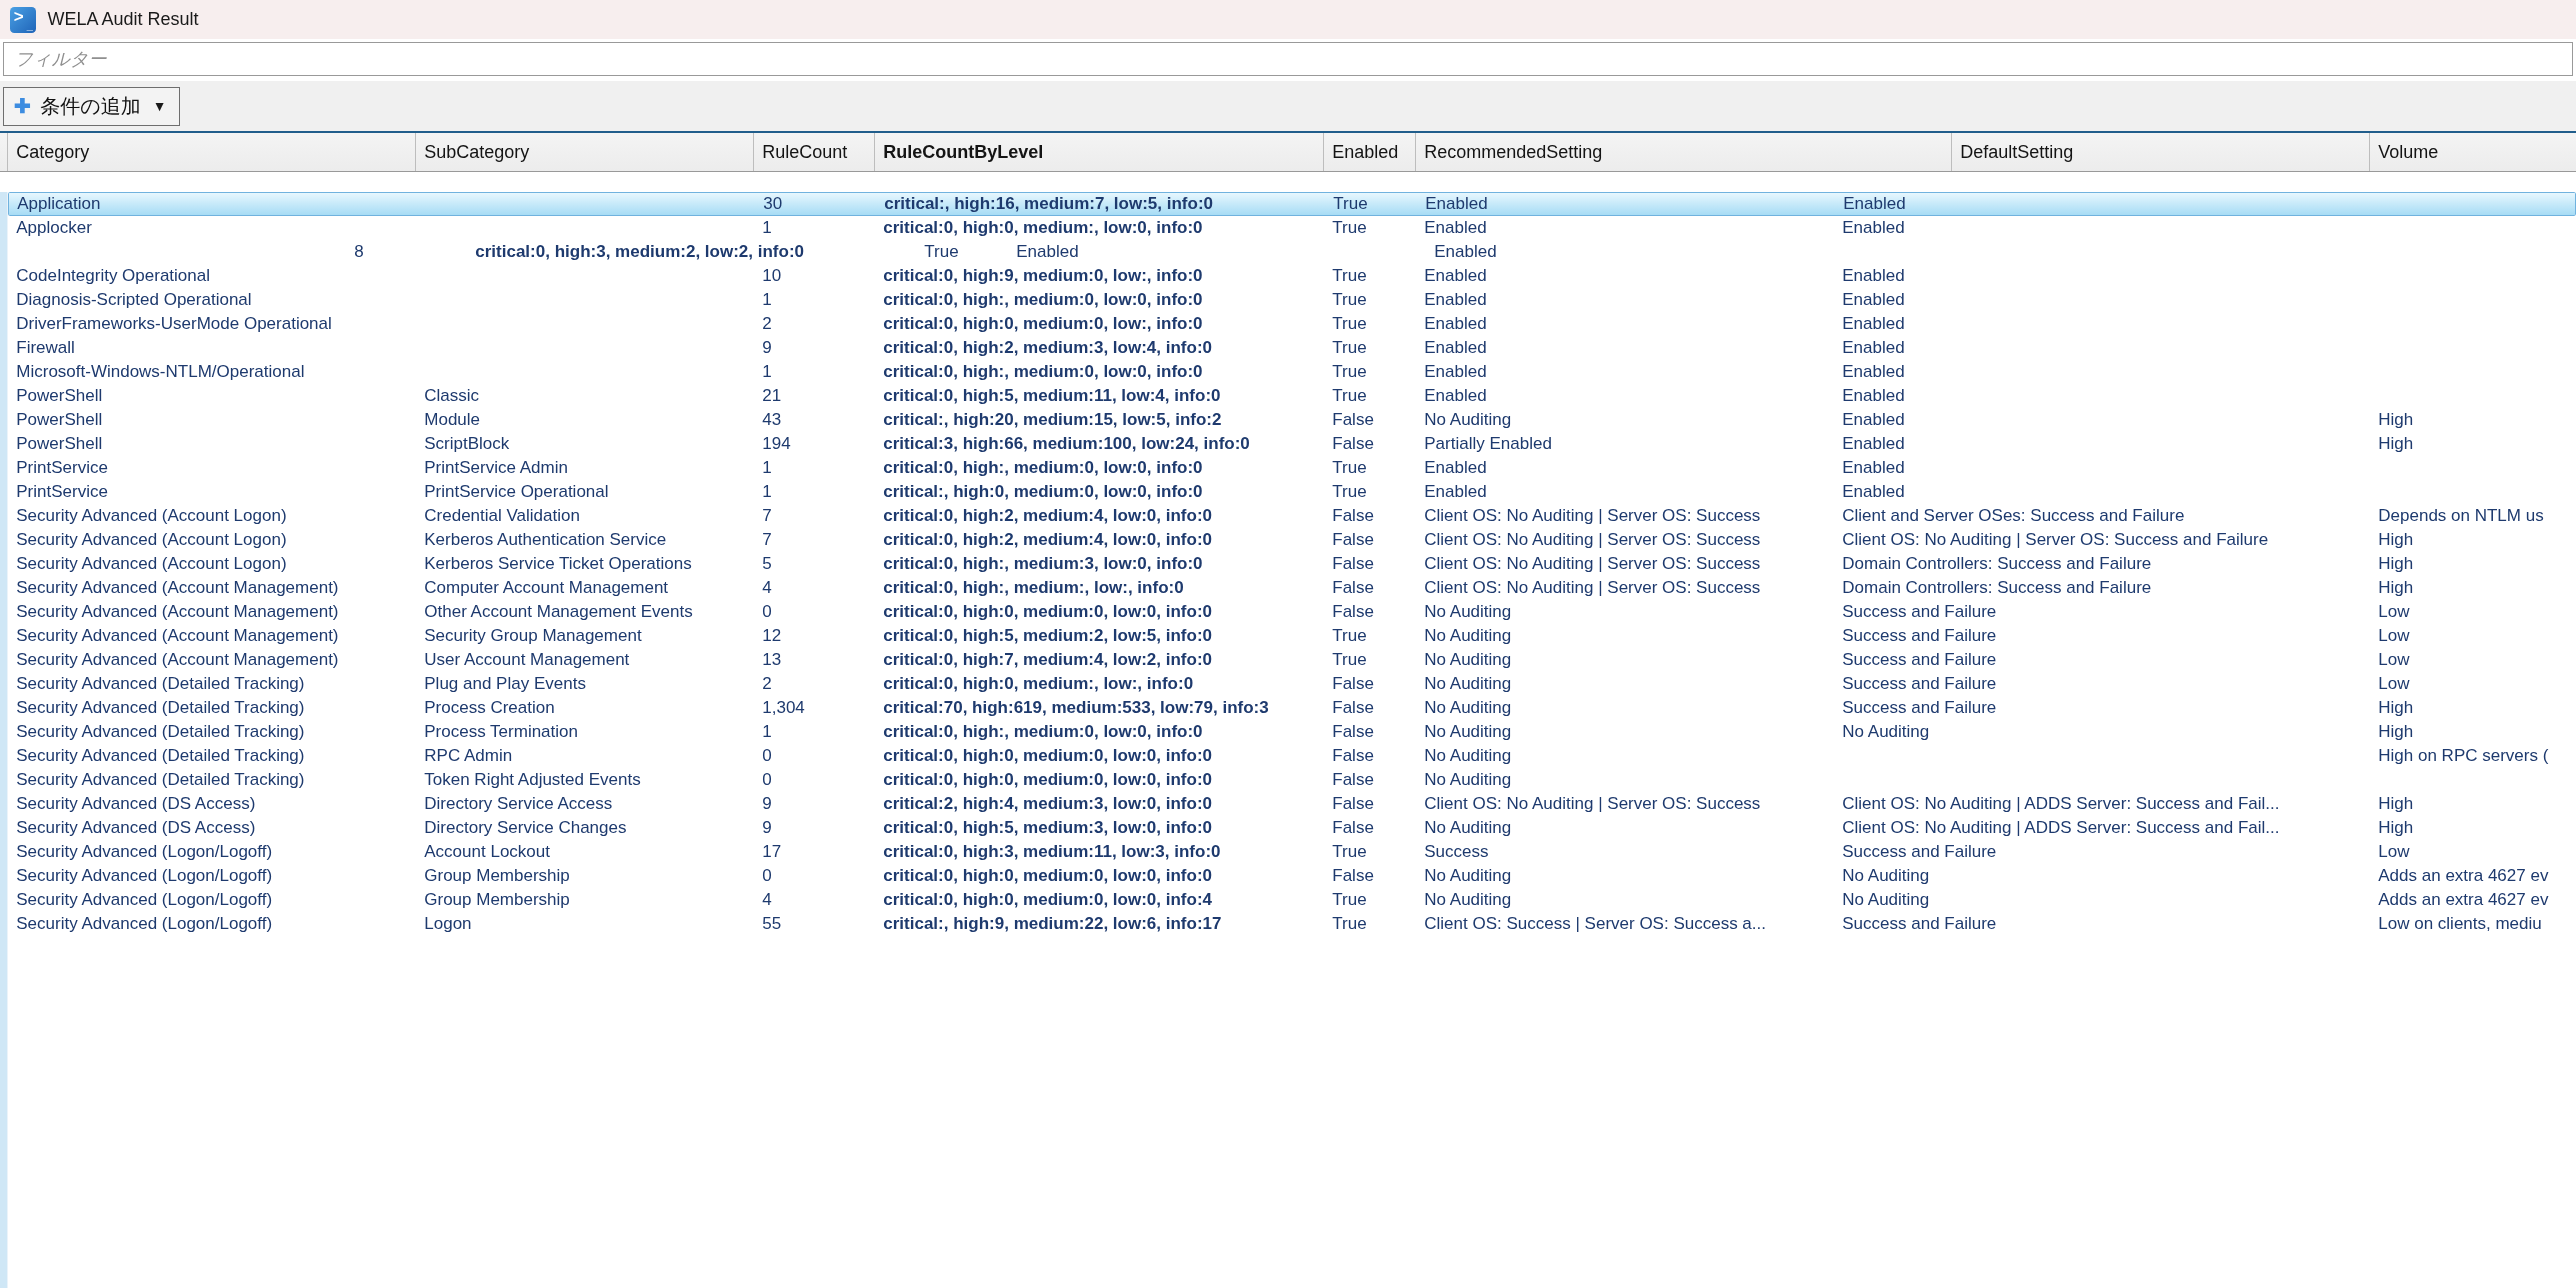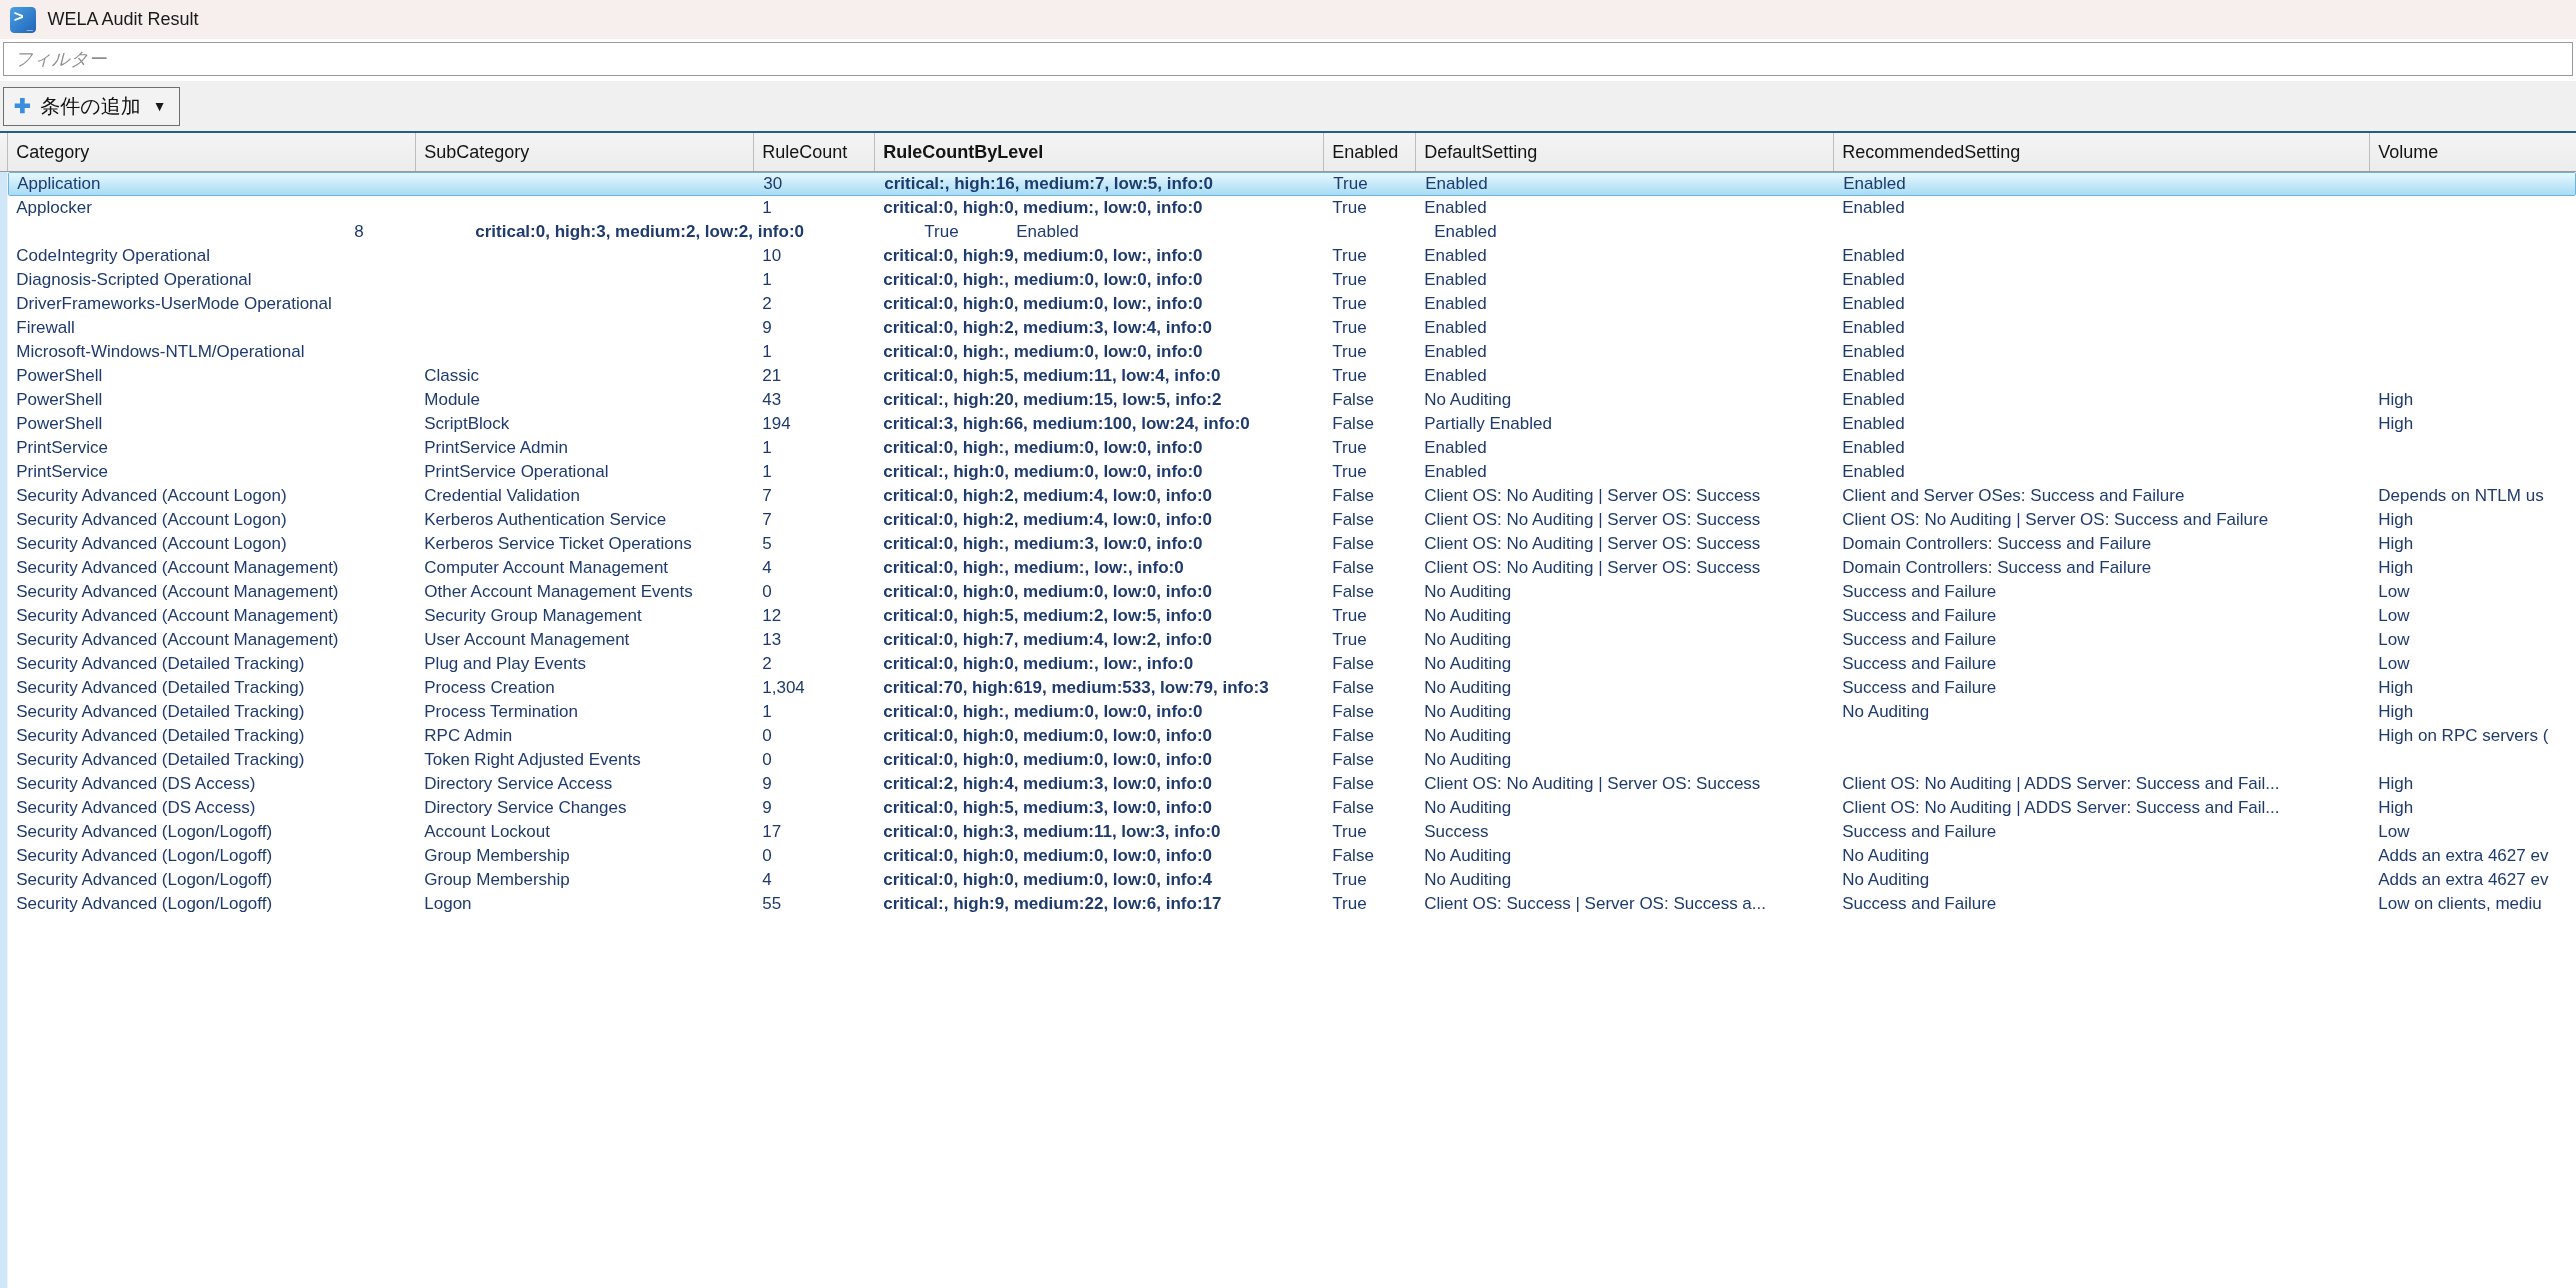--- a/index.html
+++ b/index.html
@@ -22,21 +22,21 @@
   .filter-input::placeholder { color:#8f8f8f; font-style:italic; }
 
   
   .toolbar { height:50px; background:#f0f0f0; display:flex; align-items:center; padding-left:3.4px; flex:0 0 auto; }
   .add-btn { height:39px; border:1.7px solid #6e6e6e; background:#f3f3f3; display:inline-flex; align-items:center;
              gap:9.5px; padding:0 13px 0 9.5px; font-size:20px; color:#111; cursor:default; }
   .plus-icon { color:#3c8ce0; font-size:20px; font-weight:bold; }
   .caret-icon { font-size:13.8px; color:#1a1a1a; margin-left:2.6px; }
 
   
-  .grid { flex:1 1 auto; display:flex; flex-direction:column; border-top:2.6px solid #215e8c; min-height:0; }
+  .grid { flex:1 1 auto; display:flex; flex-direction:column; border-top:2.6px solid #215e8c; min-height:0;gap:20px; }
   .header-row { height:39px; display:flex; background:#f0f0f0; border-bottom:1.7px solid #999999; flex:0 0 auto; }
   .hcell { display:flex; align-items:center; padding-left:8.6px; font-size:18px; color:#141414;
            border-right:1.7px solid #bdbdbd; background:linear-gradient(#f4f4f4,#ececec);
            white-space:nowrap; overflow:hidden; }
   .hcell.gutter { width:7.7px; padding:0; }
   .body { flex:1 1 auto; position:relative; min-height:0; overflow:hidden; }
   .gutter-strip { position:absolute; left:0; top:0; bottom:0; width:7.7px; background:#cfe7f6; border-right:0.9px solid #eaf3fa; }
   .rows { position:absolute; left:7.7px; top:0; right:0; bottom:0; }
   .row { display:flex; height:24px; align-items:stretch; background:transparent; }
   .row.selected { background:linear-gradient(to bottom,#e7f7fe,#c3e8f9 55%,#a7dcf5);
@@ -80,22 +80,22 @@
 
   <div class="grid">
     <div class="header-row">
       <div class="hcell gutter"></div>
 
     <div class="hcell col-category">Category</div>
         <div class="hcell col-subcategory">SubCategory</div>
         <div class="hcell col-rulecount">RuleCount</div>
         <div class="hcell col-rulecountbylevel">RuleCountByLevel</div>
         <div class="hcell col-enabled">Enabled</div>
+        <div class="hcell col-recommendedsetting">RecommendedSetting</div>
         <div class="hcell col-defaultsetting">DefaultSetting</div>
-        <div class="hcell col-recommendedsetting">RecommendedSetting</div>
         <div class="hcell col-volume">Volume</div>
       </div>
     <div class="body">
       <div class="gutter-strip"></div>
       <div class="rows">
           <div class="row selected">
             <div class="cell col-category">Application</div>
             <div class="cell col-subcategory"></div>
             <div class="cell col-rulecount">30</div>
             <div class="cell col-rulecountbylevel">critical:, high:16, medium:7, low:5, info:0</div>

